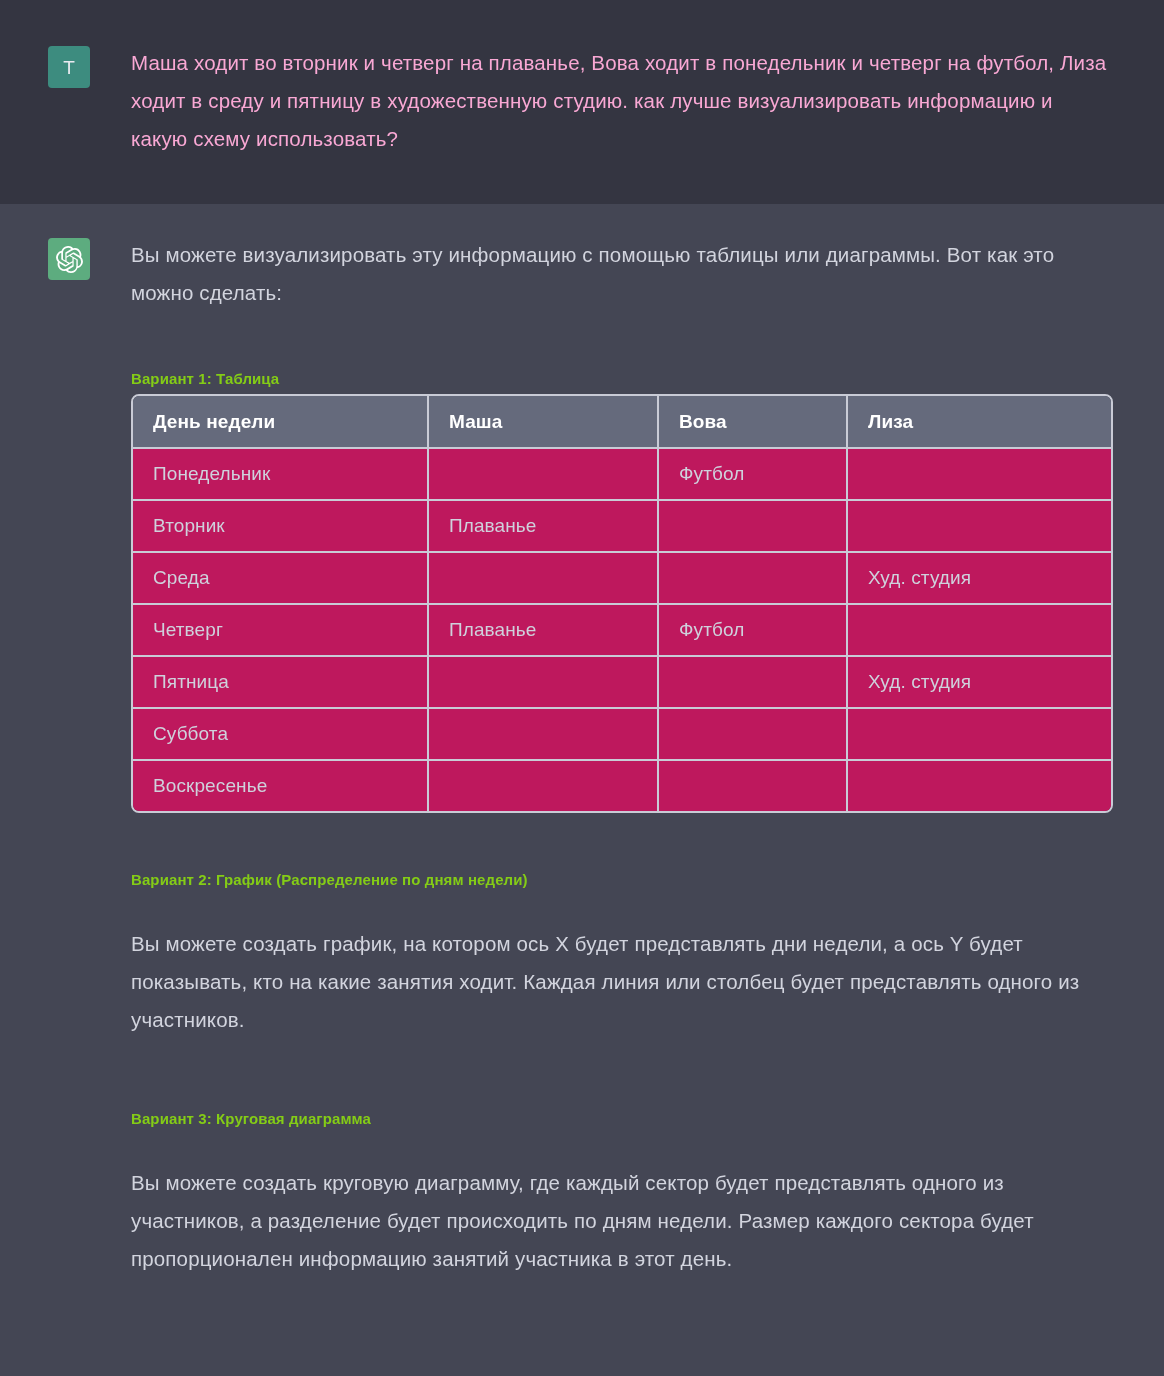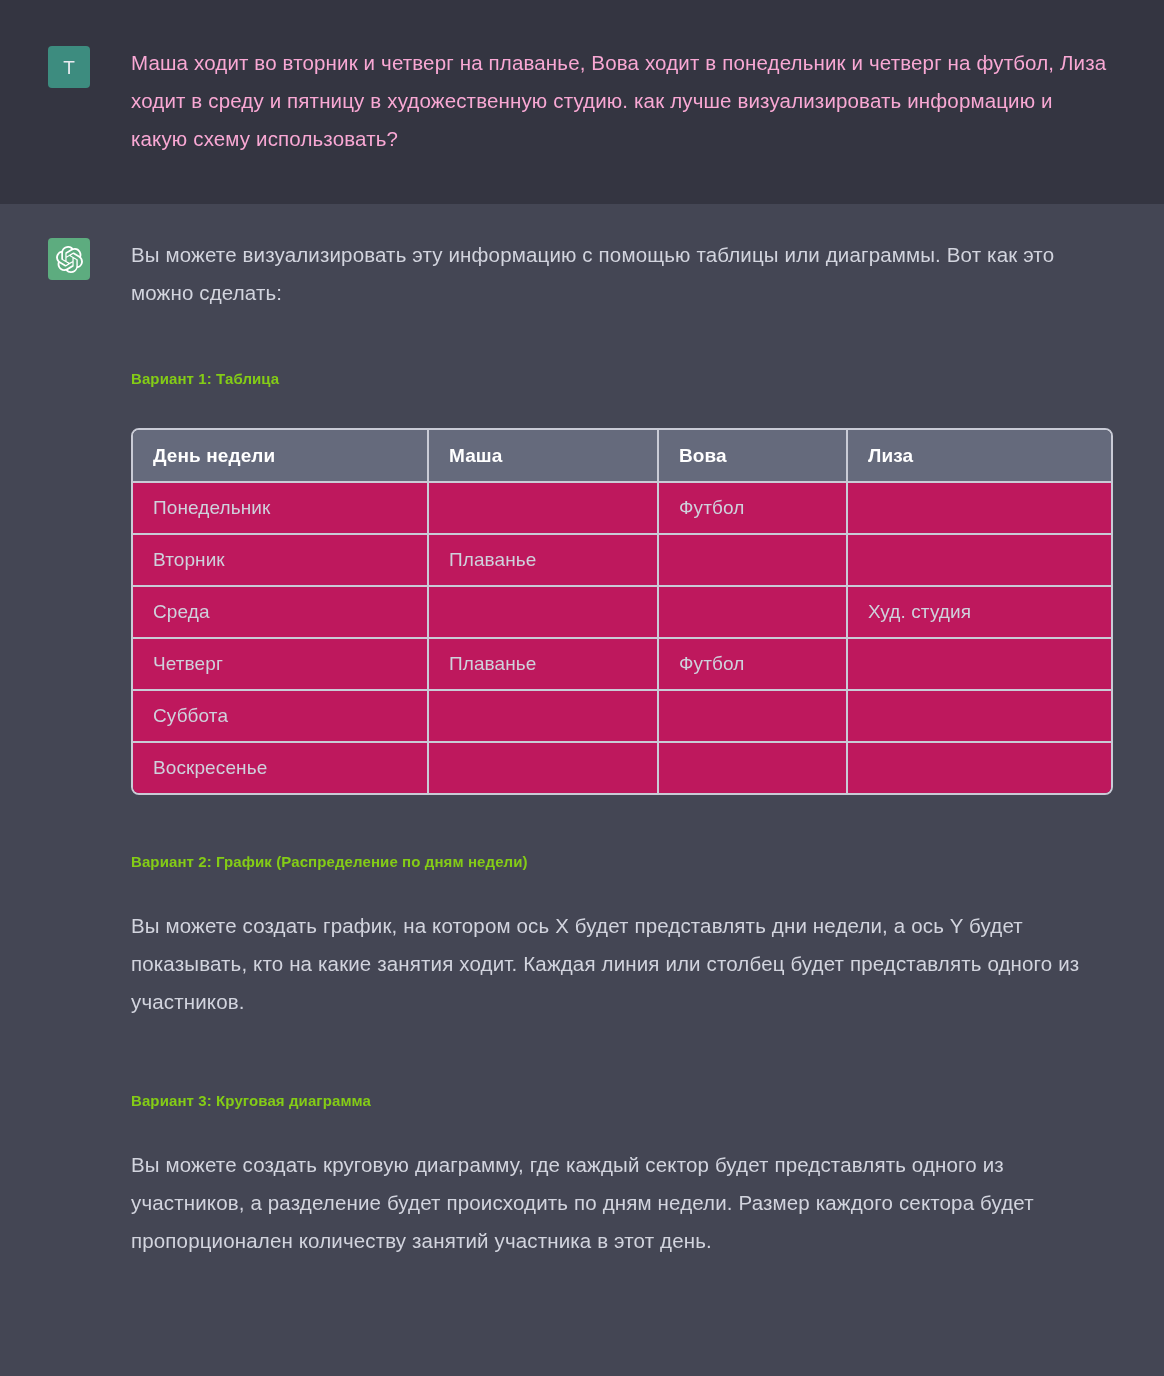--- a/index.html
+++ b/index.html
@@ -94,21 +94,20 @@
     line-height: 30px;
     font-weight: 700;
     letter-spacing: 0.1px;
   }
   h3.heading.tight {
     margin-top: 65px;
   }
 
   
   .table-wrap {
-    margin-top: 34px;
     width: 978px;
   }
   table.schedule {
     border-collapse: separate;
     border-spacing: 0;
     width: 978px;
     table-layout: fixed;
     border: 2px solid #c9cbd6;
     border-radius: 8px;
     overflow: hidden;
@@ -211,37 +210,43 @@
               <td></td>
               <td>Худ. студия</td>
             </tr>
             <tr>
               <td>Четверг</td>
               <td>Плаванье</td>
               <td>Футбол</td>
               <td></td>
             </tr>
             <tr>
+              <td>Пятница</td>
+              <td></td>
+              <td></td>
+              <td>Худ. студия</td>
+            </tr>
+            <tr>
               <td>Суббота</td>
               <td></td>
               <td></td>
               <td></td>
             </tr>
             <tr>
               <td>Воскресенье</td>
               <td></td>
               <td></td>
               <td></td>
             </tr>
           </tbody>
         </table>
       </div>
 
       <h3 class="heading">Вариант 2: График (Распределение по дням недели)</h3>
       <p class="para spaced">Вы можете создать график, на котором ось X будет представлять дни недели, а ось Y будет показывать, кто на какие занятия ходит. Каждая линия или столбец будет представлять одного из участников.</p>
 
       <h3 class="heading tight">Вариант 3: Круговая диаграмма</h3>
-      <p class="para spaced">Вы можете создать круговую диаграмму, где каждый сектор будет представлять одного из участников, а разделение будет происходить по дням недели. Размер каждого сектора будет пропорционален количеству занятий участника в этот день.</p>
+      <p class="para spaced">Вы можете создать круговую диаграмму, где каждый сектор будет представлять одного из участников, а разделение будет происходить по дням недели. Размер каждого сектора будет пропорционален информацию занятий участника в этот день.</p>
 
     </div>
   </div>
 
 </div>
 
 </body></html>

